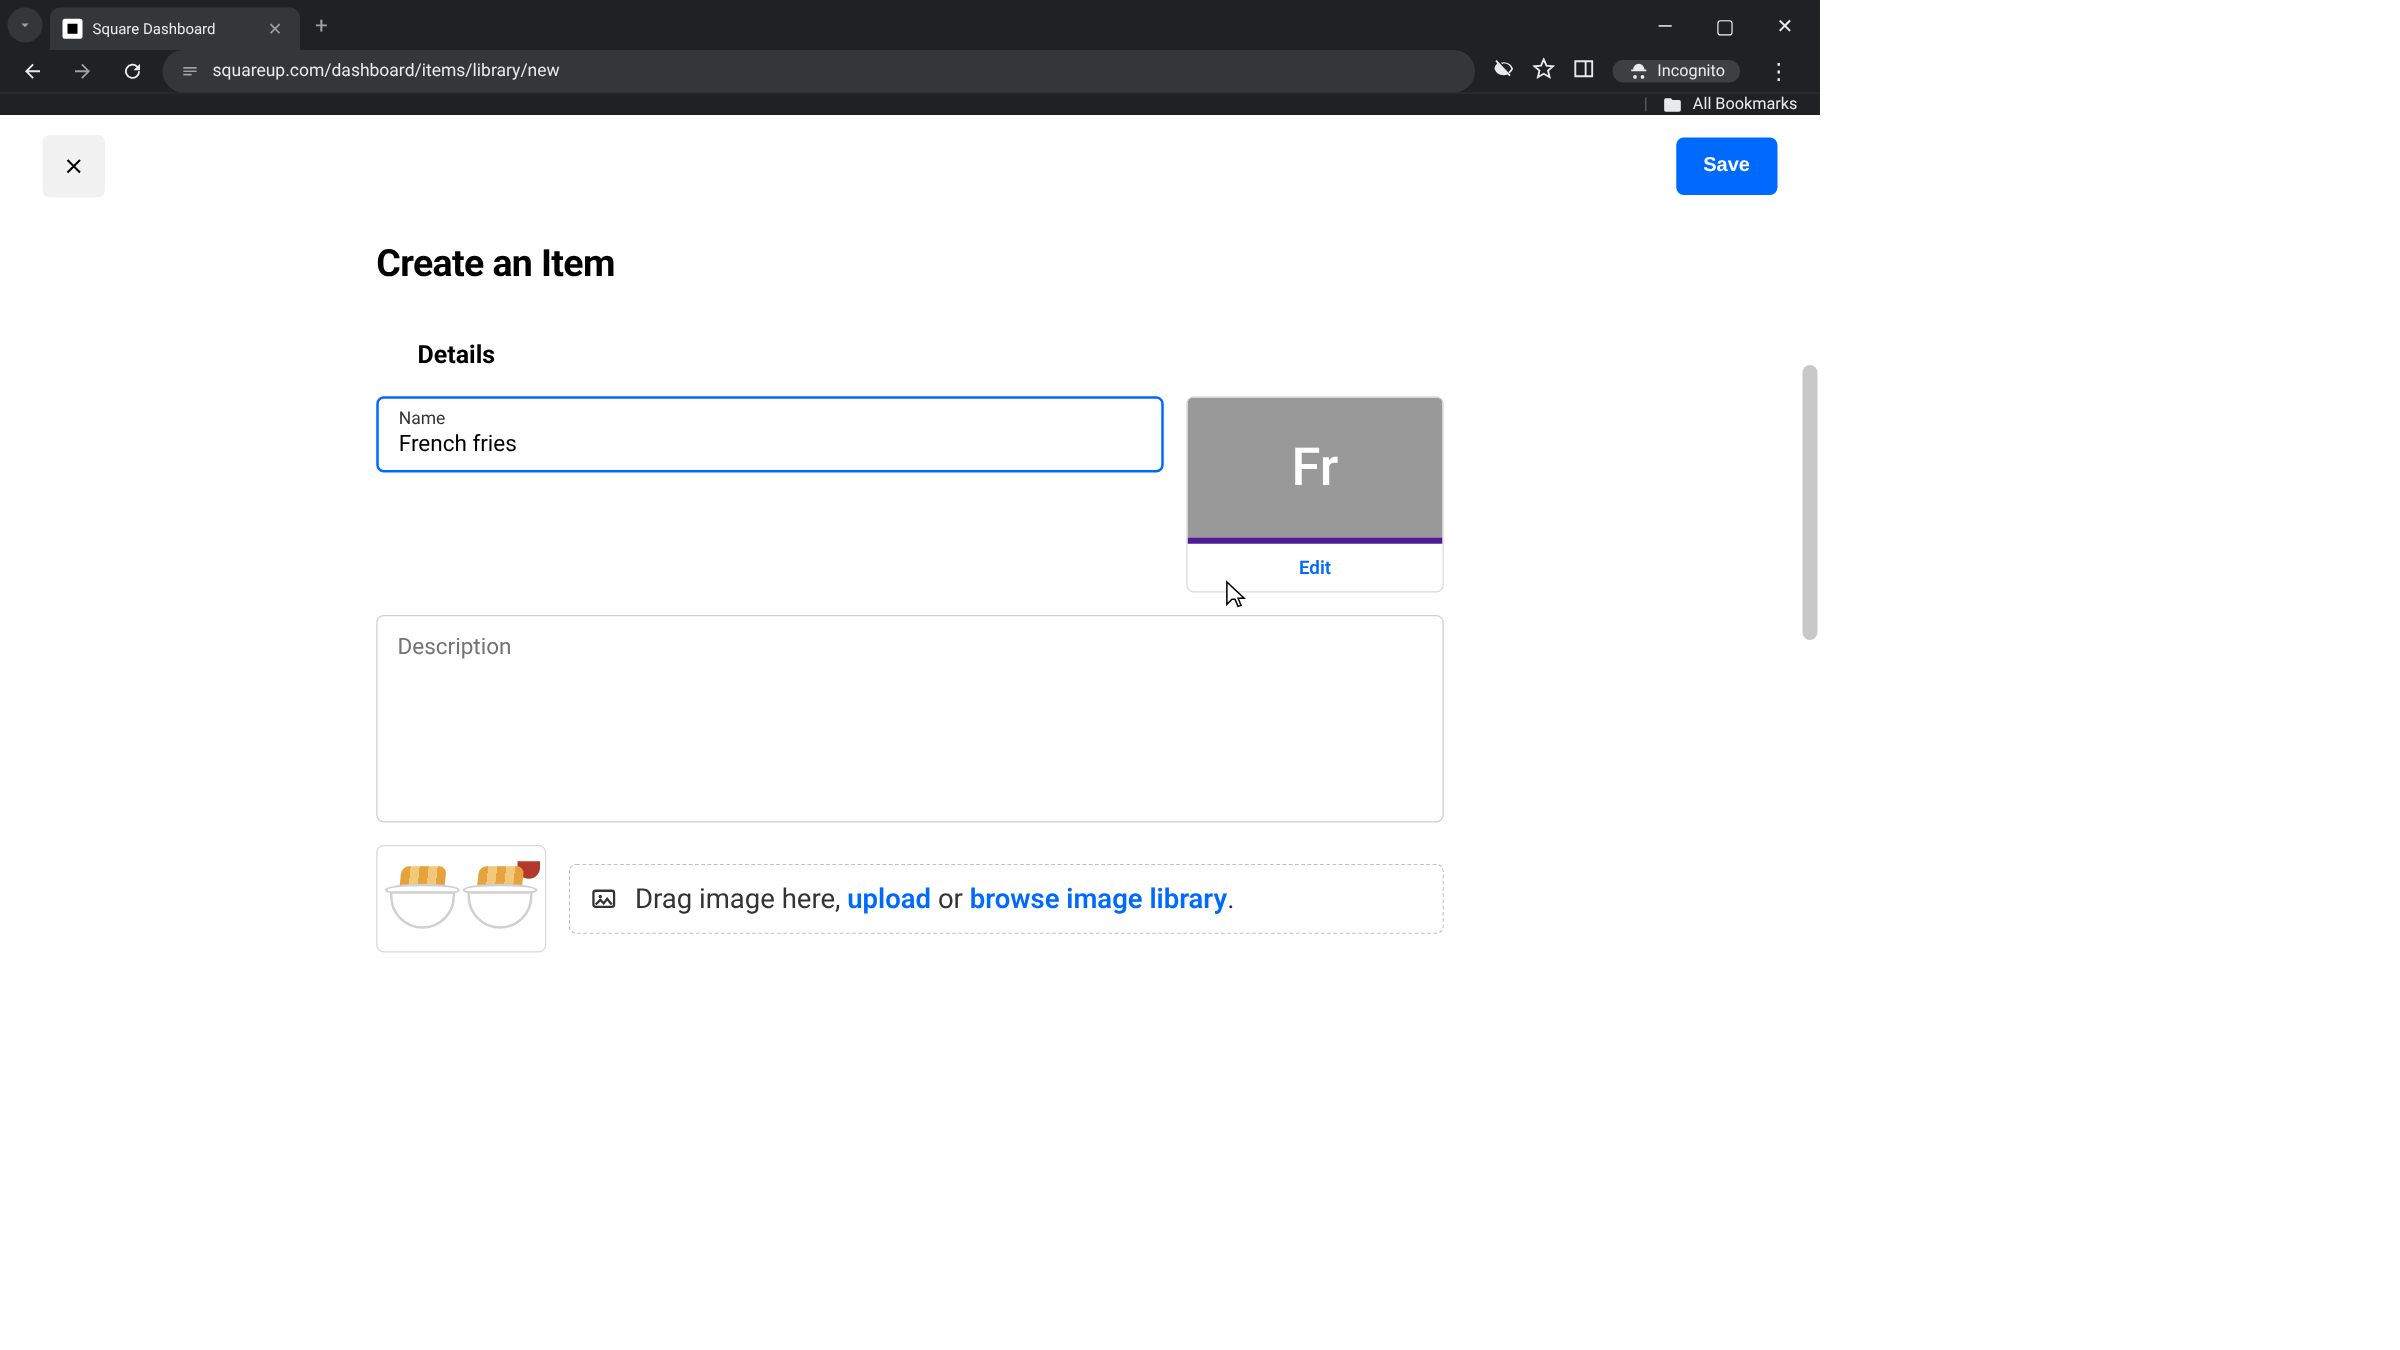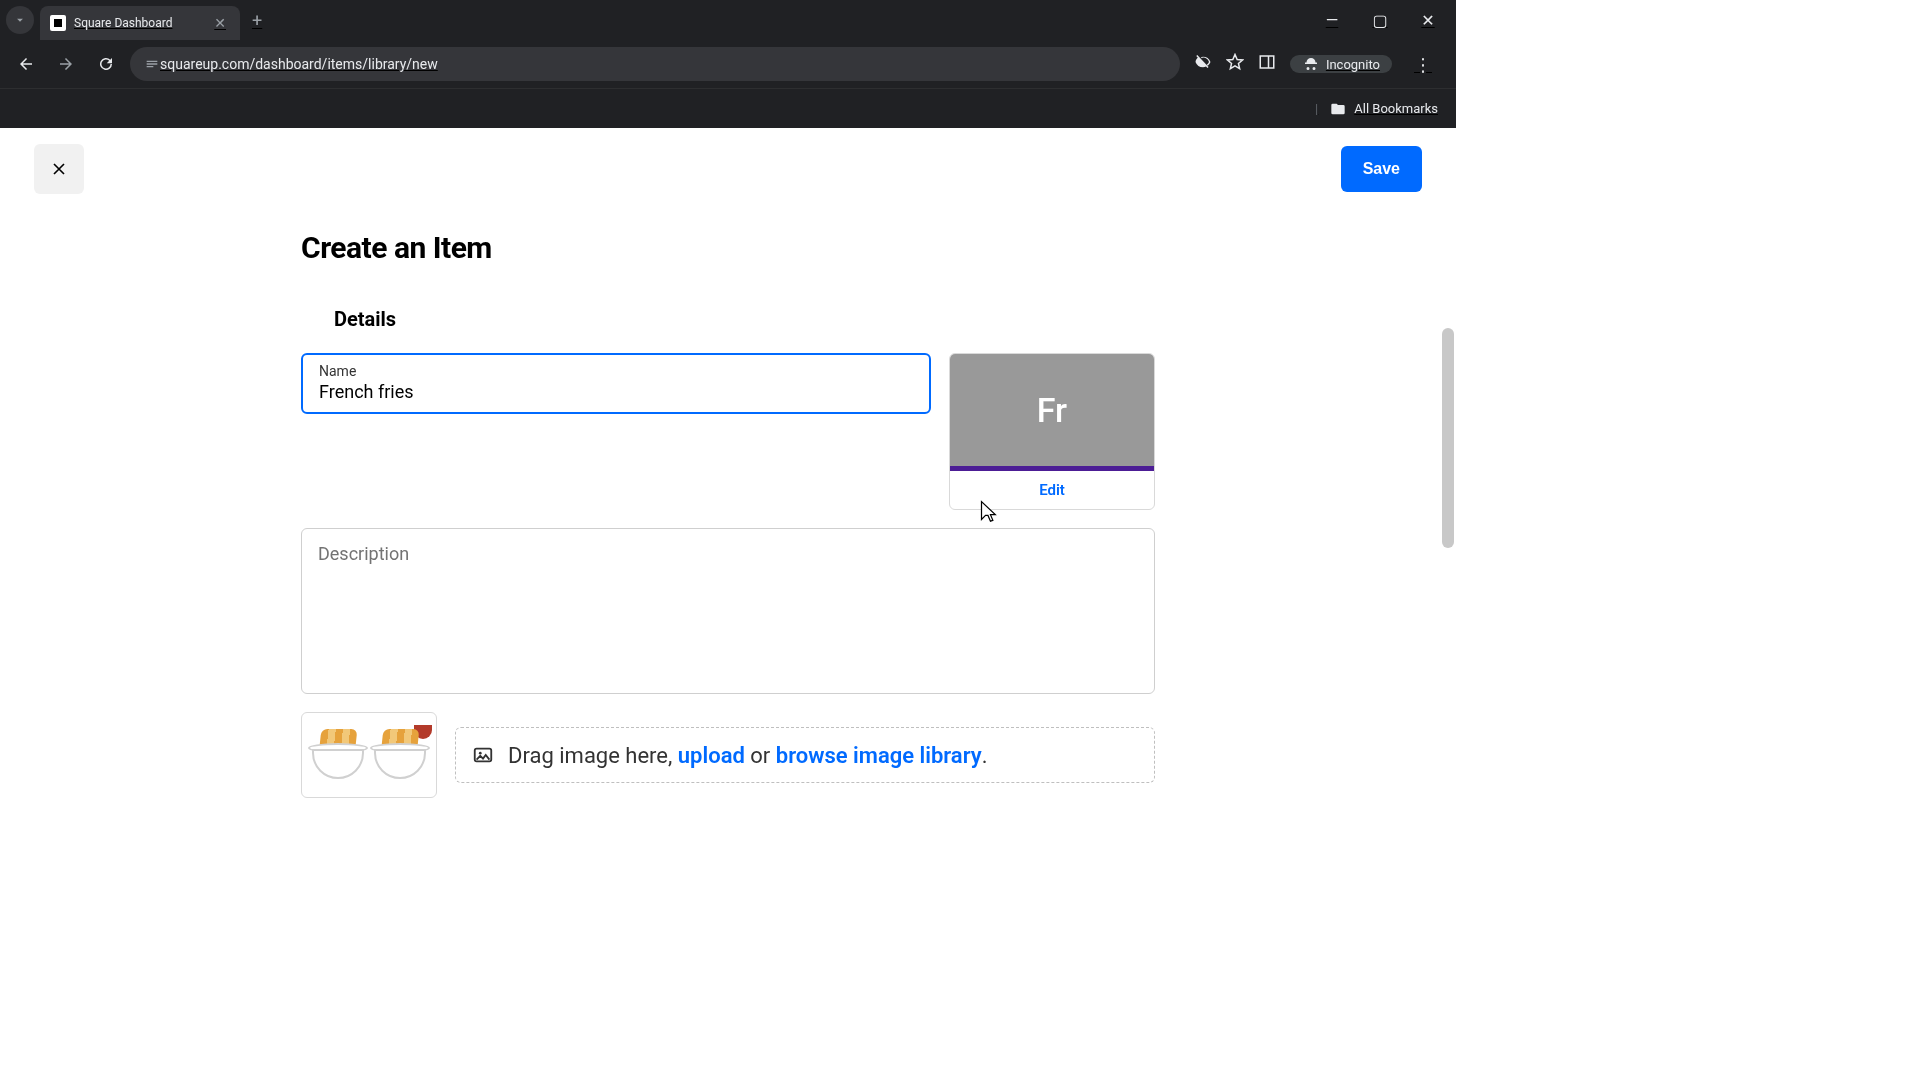--- a/index.html
+++ b/index.html
@@ -1,36 +1,36 @@
 <!DOCTYPE html>
 <html><head>
   <meta charset="utf-8">
   <style>
     * { margin: 0; padding: 0; box-sizing: border-box; }
     body { font-family: -apple-system, BlinkMacSystemFont, "Segoe UI", Roboto, Helvetica, Arial, sans-serif; background: #fff; overflow: hidden; }
 
     
-    .browser-chrome { background: #202124; height: 128px; display: flex; flex-direction: column; text-decoration: underline; }
+    .browser-chrome { background: #202124; height: 92px; display: flex; flex-direction: column; }
     .tab-strip { display: flex; align-items: center; height: 40px; padding-left: 6px; }
     .tab-dropdown { width: 28px; height: 28px; border-radius: 50%; background: #35363a; display: flex; align-items: center; justify-content: center; margin-right: 6px; }
     .tab-dropdown svg { width: 14px; height: 14px; fill: #9aa0a6; }
     .tab { display: flex; align-items: center; background: #35363a; border-radius: 8px 8px 0 0; height: 34px; padding: 0 10px; gap: 8px; min-width: 200px; margin-top: 6px; }
     .tab-favicon { width: 16px; height: 16px; background: #fff; border-radius: 2px; display:flex; align-items:center; justify-content:center; }
     .tab-favicon-inner { width: 8px; height: 8px; background: #000; }
     .tab-title { color: #e8eaed; font-size: 12px; flex: 1; }
     .tab-close { color: #9aa0a6; font-size: 14px; padding: 0 4px; cursor: pointer; }
     .new-tab { color: #9aa0a6; font-size: 18px; padding: 0 12px; cursor: pointer; }
     .window-controls { margin-left: auto; display: flex; gap: 24px; padding-right: 16px; color: #e8eaed; }
     .win-btn { width: 24px; text-align: center; }
 
     .address-row { display: flex; align-items: center; height: 48px; padding: 0 10px; gap: 8px; }
     .nav-btn { width: 32px; height: 32px; display:flex; align-items:center; justify-content:center; }
     .nav-btn svg { width: 18px; height: 18px; fill: #9aa0a6; }
     .nav-btn.enabled svg { fill: #e8eaed; }
-    .omnibox { flex: 1; background: #35363a; border-radius: 18px; height: 34px; display: flex; align-items: center; padding: 0 14px; gap: 0; color: #e8eaed; font-size: 14px; text-align: right; }
+    .omnibox { flex: 1; background: #35363a; border-radius: 18px; height: 34px; display: flex; align-items: center; padding: 0 14px; gap: 10px; color: #e8eaed; font-size: 14px; text-align: right; }
     .site-info { display:flex; align-items:center; gap:6px; }
     .omnibox svg { width: 16px; height: 16px; fill: #9aa0a6; }
     .url-text { color: #e8eaed; }
     .right-icons { display:flex; align-items:center; gap:14px; padding: 0 6px; }
     .right-icons svg { width: 18px; height: 18px; fill: #e8eaed; }
     .incognito-pill { display:flex; align-items:center; gap:6px; background: #3c4043; border-radius: 16px; padding: 0 12px; color: #e8eaed; font-size: 13px; }
     .kebab { color:#e8eaed; font-size:18px; padding: 0 8px; }
 
     .bookmarks-row { height: 40px; display:flex; align-items:center; justify-content:flex-end; padding-right: 18px; color: #e8eaed; font-size: 13px; border-top: 1px solid rgba(255,255,255,0.06); }
     .bookmarks-row .sep { color: #5f6368; margin-right: 12px; }
@@ -48,21 +48,21 @@
     .page-title { font-size: 30px; font-weight: 700; color: #000; margin-bottom: 42px; letter-spacing: -0.5px; }
     .section-title { font-size: 20px; font-weight: 700; color: #000; margin-bottom: 22px; margin-left: 33px; }
 
     .row-name { display:flex; gap: 18px; align-items:flex-start; }
 
     .name-field { flex: 1; border: 2px solid #006aff; border-radius: 6px; padding: 8px 16px 10px 16px; background:#fff; }
     .name-label { font-size: 14px; color: #333; margin-bottom: 2px; }
     .name-input { border:none; outline:none; font-size: 18px; color:#000; width:100%; font-family:inherit; }
 
     .image-tile { width: 206px; border: 1px solid #d9d9d9; border-radius: 6px; overflow:hidden; background:#fff; }
-    .image-preview { height: 112px; background:#999; display:flex; align-items:center; justify-content:center; color:#fff; font-size: 34px; font-weight: 500; }
+    .image-preview { height: 112px; background:#999; display:flex; align-items:center; justify-content:center; color:#fff; font-size: 42px; font-weight: 500; }
     .image-edit { text-align:center; padding: 10px 0; color:#006aff; font-weight:600; font-size:15px; cursor:pointer; border-top: 5px solid #4c1d95; }
 
     .description-field { margin-top: 18px; width: 100%; border: 1px solid #cfcfcf; border-radius: 6px; height: 166px; padding: 14px 16px; resize: both; }
     .description-placeholder { color: #737373; font-size: 18px; }
 
     .upload-row { display:flex; align-items:center; gap: 18px; margin-top: 18px; }
     .thumb { width: 136px; height: 86px; border: 1px solid #d9d9d9; border-radius: 6px; background: #fff; display:flex; align-items:center; justify-content:center; gap: 2px; overflow:hidden; padding: 4px; }
     .bowl { position:relative; width: 60px; height: 60px; }
     .fries { position:absolute; top:4px; left:12px; width:36px; height:26px; background: linear-gradient(90deg,#e6a23c 0 20%, #f2c879 20% 40%, #e6a23c 40% 60%, #f2c879 60% 80%, #e6a23c 80% 100%); border-radius: 6px 6px 2px 2px; transform: skewX(-6deg); }
     .bowl-shape { position:absolute; bottom:6px; left:4px; width:52px; height:30px; background:#fff; border: 2px solid #d0d0d0; border-radius: 0 0 28px 28px; }

